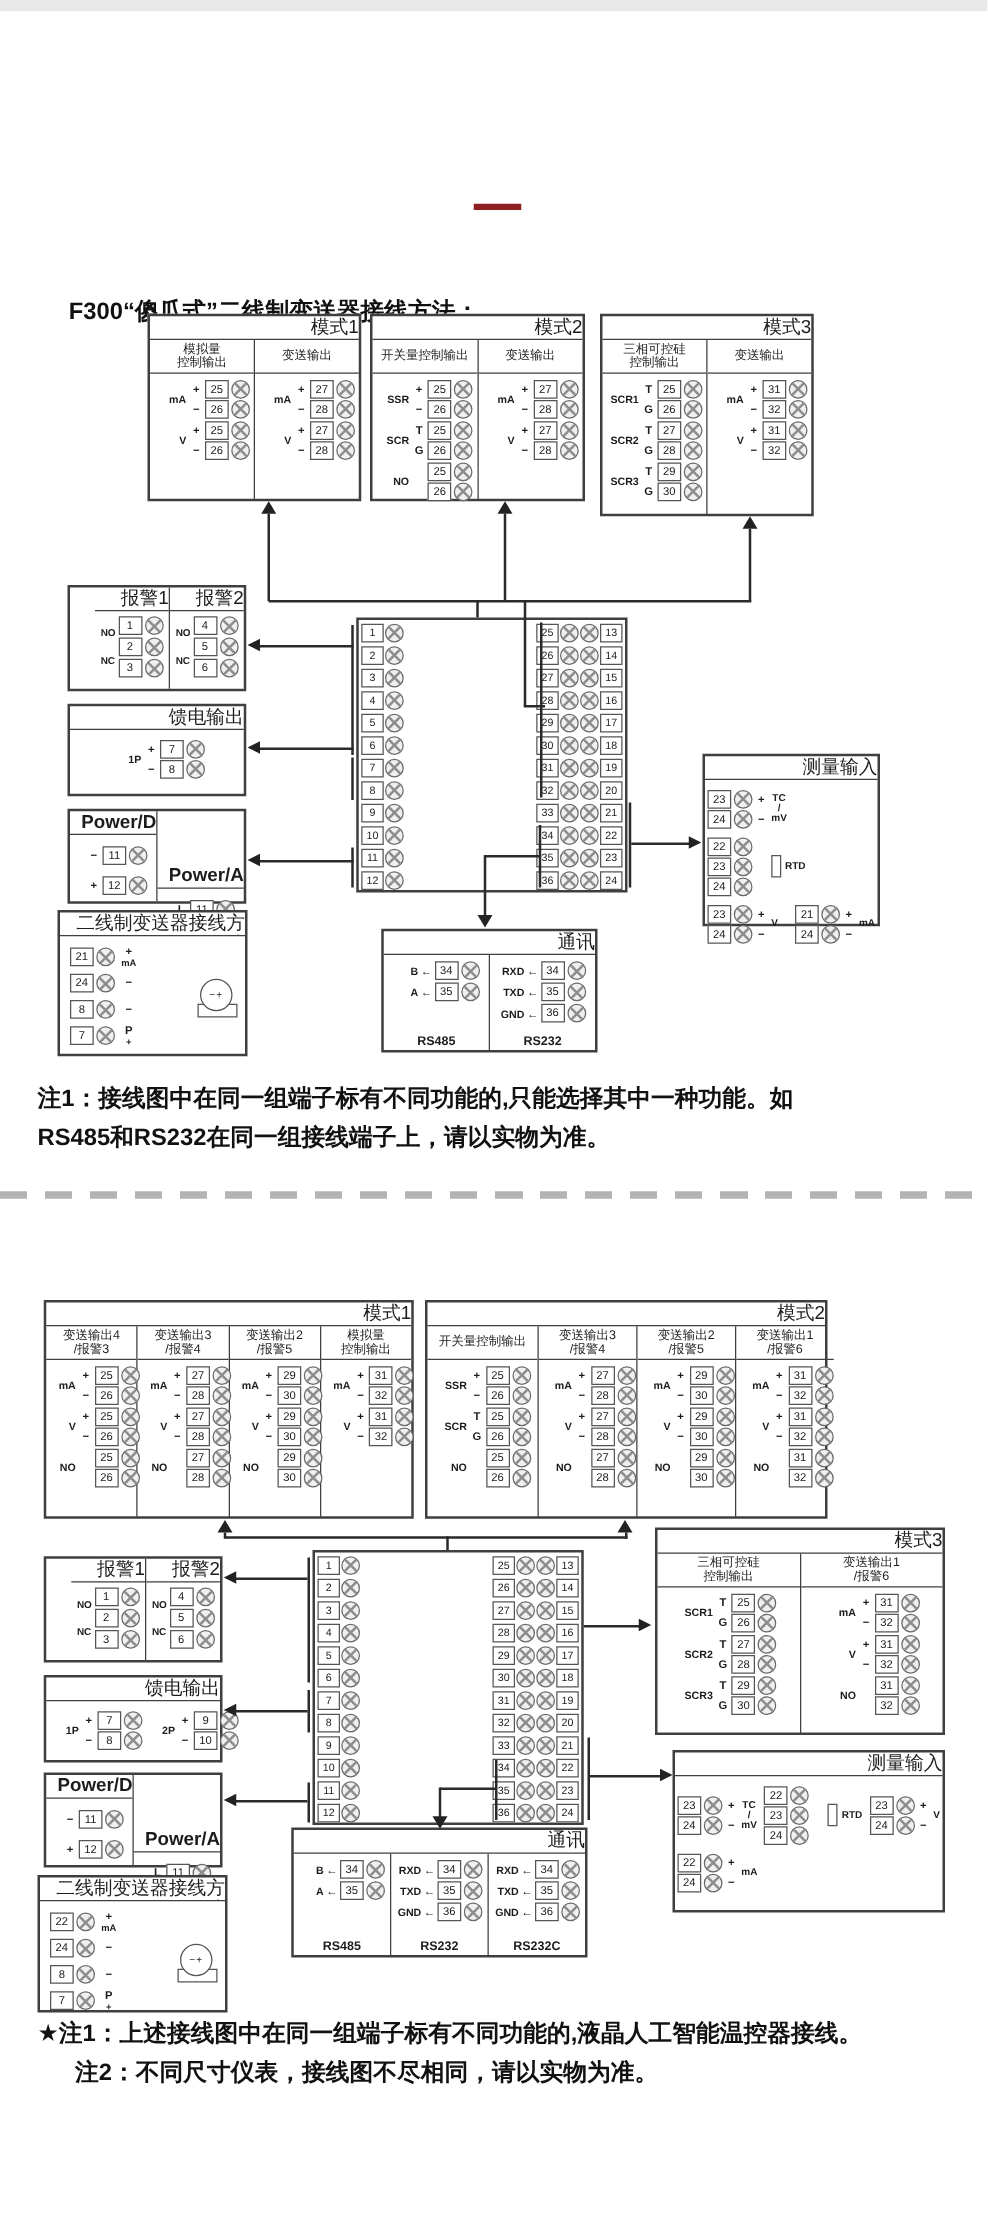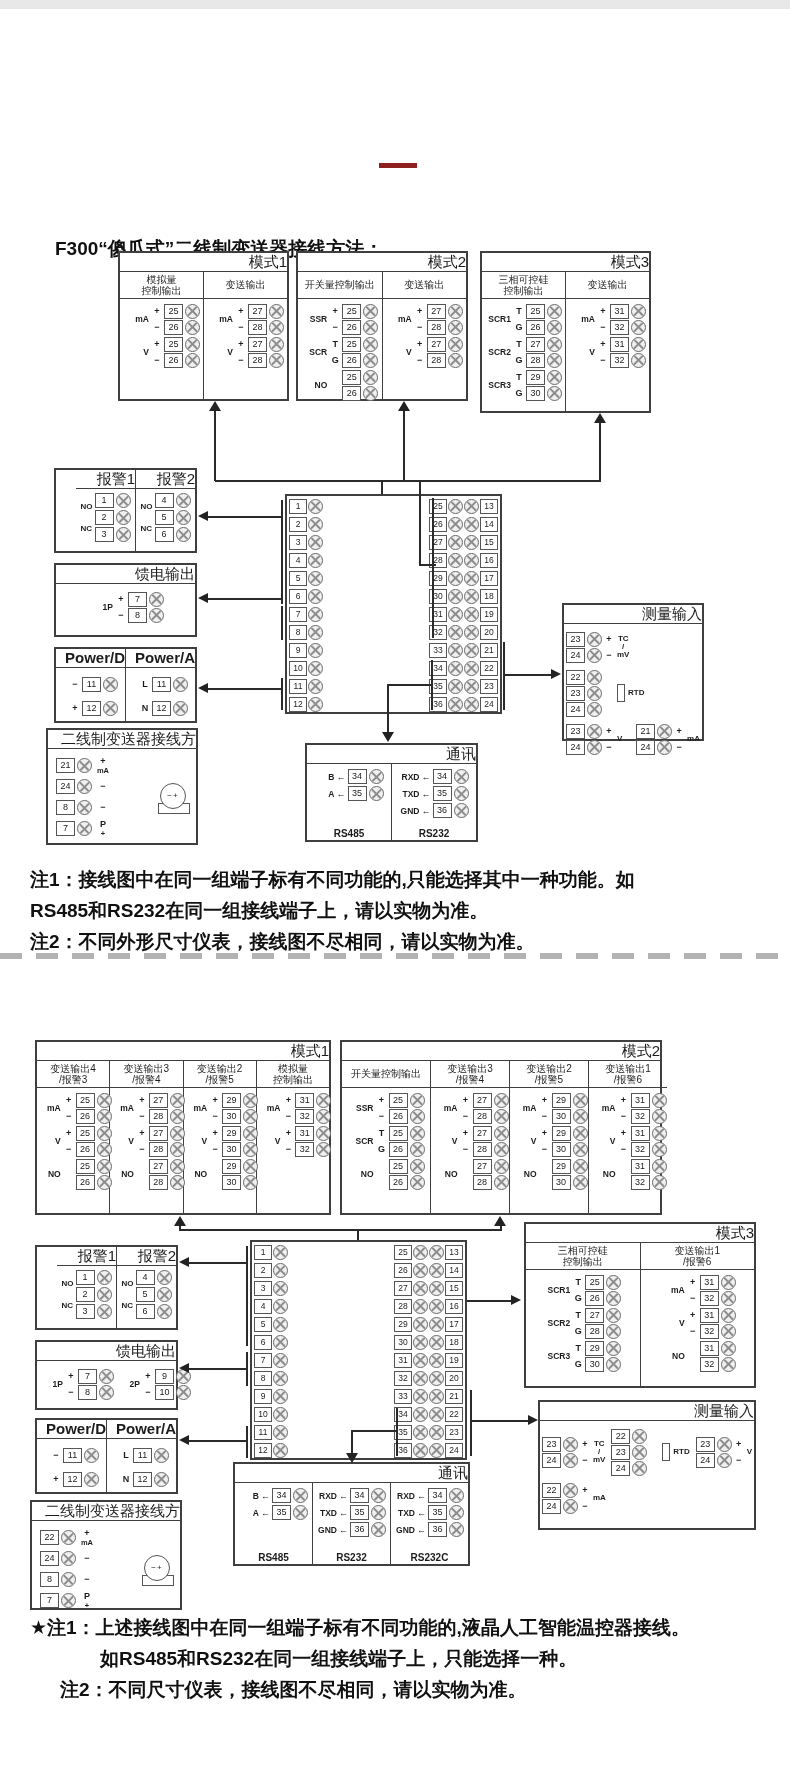--- a/index.html
+++ b/index.html
@@ -35,21 +35,21 @@
   .acols{display:flex;height:100%;padding-left:20px;}
   .acol{flex:1;border-right:1.5px solid #3f3f3f;}
   .acol:last-child{border-right:none;}
   .abody{display:flex;align-items:center;justify-content:center;gap:2px;padding-top:3px;}
   .acontacts{display:flex;flex-direction:column;justify-content:space-around;height:44px;font-size:8px;font-weight:700;}
   .aterm .trow{height:17px;}
 
   .fgroups{display:flex;justify-content:space-evenly;padding-top:6px;}
   .pcols{display:flex;height:calc(100% - 0px);}
   .pcol{flex:1;border-right:1.5px solid #3f3f3f;}
-  .pcol:last-child{border-right:none;}
+  .pcol:last-child{border-right:none;margin-top:43px;}
   .pbody{display:flex;flex-direction:column;gap:8px;padding:8px 0 0 14px;}
   .pcol .bar{font-weight:700;}
 
   .twbody{position:relative;height:calc(100% - 18px);padding:6px 0 0 8px;}
   .twrow{display:flex;align-items:center;gap:2px;height:21px;}
   .twsig{display:flex;flex-direction:column;align-items:center;width:18px;font-size:9px;font-weight:700;line-height:9px;}
   .twsig i{font-style:normal;font-size:7.5px;font-weight:700;}
   .twicon{position:absolute;right:8px;top:34px;width:30px;height:30px;}
   .twicon .c{position:absolute;left:2px;top:0;width:24px;height:24px;border:1.5px solid #555;border-radius:50%;background:#fff;font-size:8px;text-align:center;line-height:24px;letter-spacing:1px;}
   .twicon .b{position:absolute;left:0;top:20px;width:30px;height:9px;border:1.5px solid #555;background:#fff;}
@@ -1036,21 +1036,20 @@
       <div class="ah u" style="left:594px;top:413px"></div>
       <div class="ah l" style="left:198px;top:511px"></div>
       <div class="ah l" style="left:198px;top:593px"></div>
       <div class="ah l" style="left:198px;top:683px"></div>
       <div class="ah d" style="left:382px;top:732px"></div>
       <div class="ah r" style="left:551px;top:669px"></div>
     </div>
   <div class="notes" id="fnotes" style="left:30px;top:864px;">
       <div class="nline" style="padding-left:0px">注1：接线图中在同一组端子标有不同功能的,只能选择其中一种功能。如</div>
       <div class="nline" style="padding-left:0px">RS485和RS232在同一组接线端子上，请以实物为准。</div>
-      <div class="nline" style="padding-left:0px">注2：不同外形尺寸仪表，接线图不尽相同，请以实物为准。</div>
     </div>
 
   <div class="divider"></div>
 
   <div id="gdiag">
       <div class="box" style="left:35px;top:1040px;width:296px;height:175px">
      <div class="bar">模式1</div>
      <div class="mcols">
           <div class="mcol" style="">
           <div class="mhead">变送输出4<br>/报警3</div>
@@ -2382,16 +2381,15 @@
       <div class="ah u" style="left:494px;top:1216px"></div>
       <div class="ah l" style="left:179px;top:1257px"></div>
       <div class="ah l" style="left:179px;top:1363px"></div>
       <div class="ah l" style="left:179px;top:1435px"></div>
       <div class="ah d" style="left:346px;top:1453px"></div>
       <div class="ah r" style="left:528px;top:1415px"></div>
       <div class="ah r" style="left:511px;top:1295px"></div>
     </div>
   <div class="notes" id="gnotes" style="left:30px;top:1612px;">
       <div class="nline" style="padding-left:0px">★注1：上述接线图中在同一组端子标有不同功能的,液晶人工智能温控器接线。</div>
-      <div class="nline" style="padding-left:70px">如RS485和RS232在同一组接线端子上，只能选择一种。</div>
       <div class="nline" style="padding-left:30px">注2：不同尺寸仪表，接线图不尽相同，请以实物为准。</div>
     </div>
 </div>
 
 </body></html>

